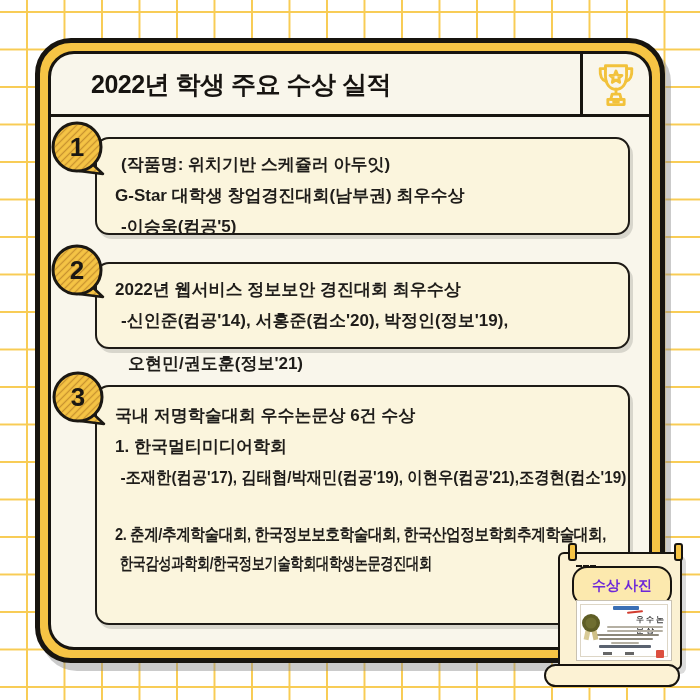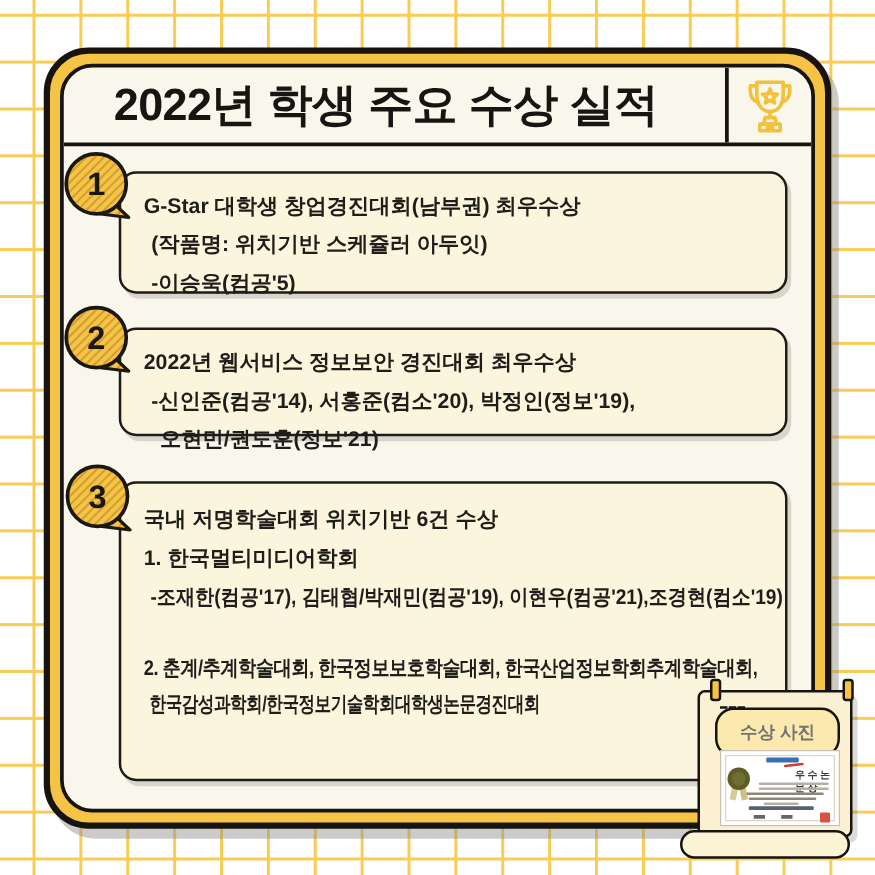--- a/index.html
+++ b/index.html
@@ -22,42 +22,42 @@
   .frame-inner{
     position:absolute;inset:8px;
     background:#f9f6eb;border:3px solid #17140f;border-radius:26px;
     overflow:hidden;
   }
   .header{
     position:relative;height:60px;border-bottom:3px solid #17140f;
     display:flex;align-items:center;
   }
   .title{
-    margin:0 0 0 40px;font-size:36px;font-weight:800;color:#171411;
+    margin:0 0 0 40px;font-size:25px;font-weight:800;color:#171411;
     letter-spacing:-0.5px;
   }
   .trophy-box{
     position:absolute;right:0;top:0;bottom:0;width:66px;
     border-left:3px solid #17140f;display:flex;align-items:center;justify-content:center;
   }
   
   .card{
     position:absolute;left:95px;width:535px;box-sizing:border-box;
     background:#fbf5dd;border:2.5px solid #1e1b16;border-radius:14px;
     box-shadow:3px 4px 0 rgba(0,0,0,.13);
     padding:10px 16px 0 18px;color:#1f1d1a;font-weight:600;
   }
   .card1{top:137px;height:98px;}
   .card2{top:262px;height:87px;}
   .card3{top:385px;height:240px;padding-top:13px;}
   .ln{margin:0;font-size:17px;line-height:31px;white-space:nowrap;}
   .card3 .ln{line-height:31px;}
   .card3 .ln2{line-height:29px;}
   .ind1{padding-left:6px;}
-  .ind2{padding-left:13px;}
+  .ind2{padding-left:13px;margin-top:12px;}
   .sq90{transform:scaleX(0.90);transform-origin:0 50%;}
   .sq86{transform:scaleX(0.86);transform-origin:0 50%;letter-spacing:-0.5px;}
   .sq78{transform:scaleX(0.78);transform-origin:0 50%;letter-spacing:-0.5px;}
   .spacer{height:27px;}
   
   .bubble{position:absolute;width:60px;height:62px;}
   .b1{left:50px;top:120px;}
   .b2{left:50px;top:243px;}
   .b3{left:51px;top:370px;}
   .bubble text{font-family:"Liberation Sans",sans-serif;font-size:26px;font-weight:600;}
@@ -70,21 +70,21 @@
   .pin{
     position:absolute;width:9px;height:18px;top:543px;
     background:#f6c445;border:2px solid #17140f;border-radius:3px;box-sizing:border-box;
   }
   .pin-left{left:568px;}
   .pin-right{left:674px;}
   .photo-pill{
     position:absolute;left:572px;top:566px;width:100px;height:40px;
     background:#fce9ae;border:2.5px solid #17140f;border-radius:15px;
     display:flex;align-items:center;justify-content:center;box-sizing:border-box;
-    font-size:14px;font-weight:700;color:#737373;white-space:nowrap;
+    font-size:14px;font-weight:700;color:#6d28d9;white-space:nowrap;
   }
   .pill-dash{
     position:absolute;left:576px;top:565px;width:20px;height:0;
     border-top:2.5px dashed #17140f;
   }
   .scroll-curl{
     position:absolute;left:544px;top:664px;width:136px;height:23px;
     background:#fcf2d4;border:2.5px solid #17140f;border-radius:12px;box-sizing:border-box;
   }
   
@@ -125,33 +125,33 @@
               <path d="M15.5,40 H32.5 V45.5 H15.5 Z"></path>
               <path d="M21.5,42.8 H26.5"></path>
             </g>
           </svg>
         </div>
       </div>
     </div>
   </div>
 
   <section class="card card1">
+    <p class="ln ind1">(작품명: 위치기반 스케쥴러 아두잇)</p>
     <p class="ln">G-Star 대학생 창업경진대회(남부권) 최우수상</p>
-    <p class="ln ind1">(작품명: 위치기반 스케쥴러 아두잇)</p>
     <p class="ln ind1">-이승욱(컴공'5)</p>
   </section>
 
   <section class="card card2">
     <p class="ln">2022년 웹서비스 정보보안 경진대회 최우수상</p>
     <p class="ln ind1">-신인준(컴공'14), 서홍준(컴소'20), 박정인(정보'19),</p>
     <p class="ln ind2">오현민/권도훈(정보'21)</p>
   </section>
 
   <section class="card card3">
-    <p class="ln">국내 저명학술대회 위치기반 6건 수상</p>
+    <p class="ln">국내 저명학술대회 우수논문상 6건 수상</p>
     <p class="ln">1. 한국멀티미디어학회</p>
     <p class="ln ind1 sq90">-조재한(컴공'17), 김태협/박재민(컴공'19), 이현우(컴공'21),조경현(컴소'19)</p>
     <div class="spacer"></div>
     <p class="ln ln2 sq86">2. 춘계/추계학술대회, 한국정보보호학술대회, 한국산업정보학회추계학술대회,</p>
     <p class="ln ln2 ind1 sq78">한국감성과학회/한국정보기술학회대학생논문경진대회</p>
   </section>
 
   <div class="bubble b1">
     <svg width="60" height="62" viewBox="0 0 60 62">
       <defs>

